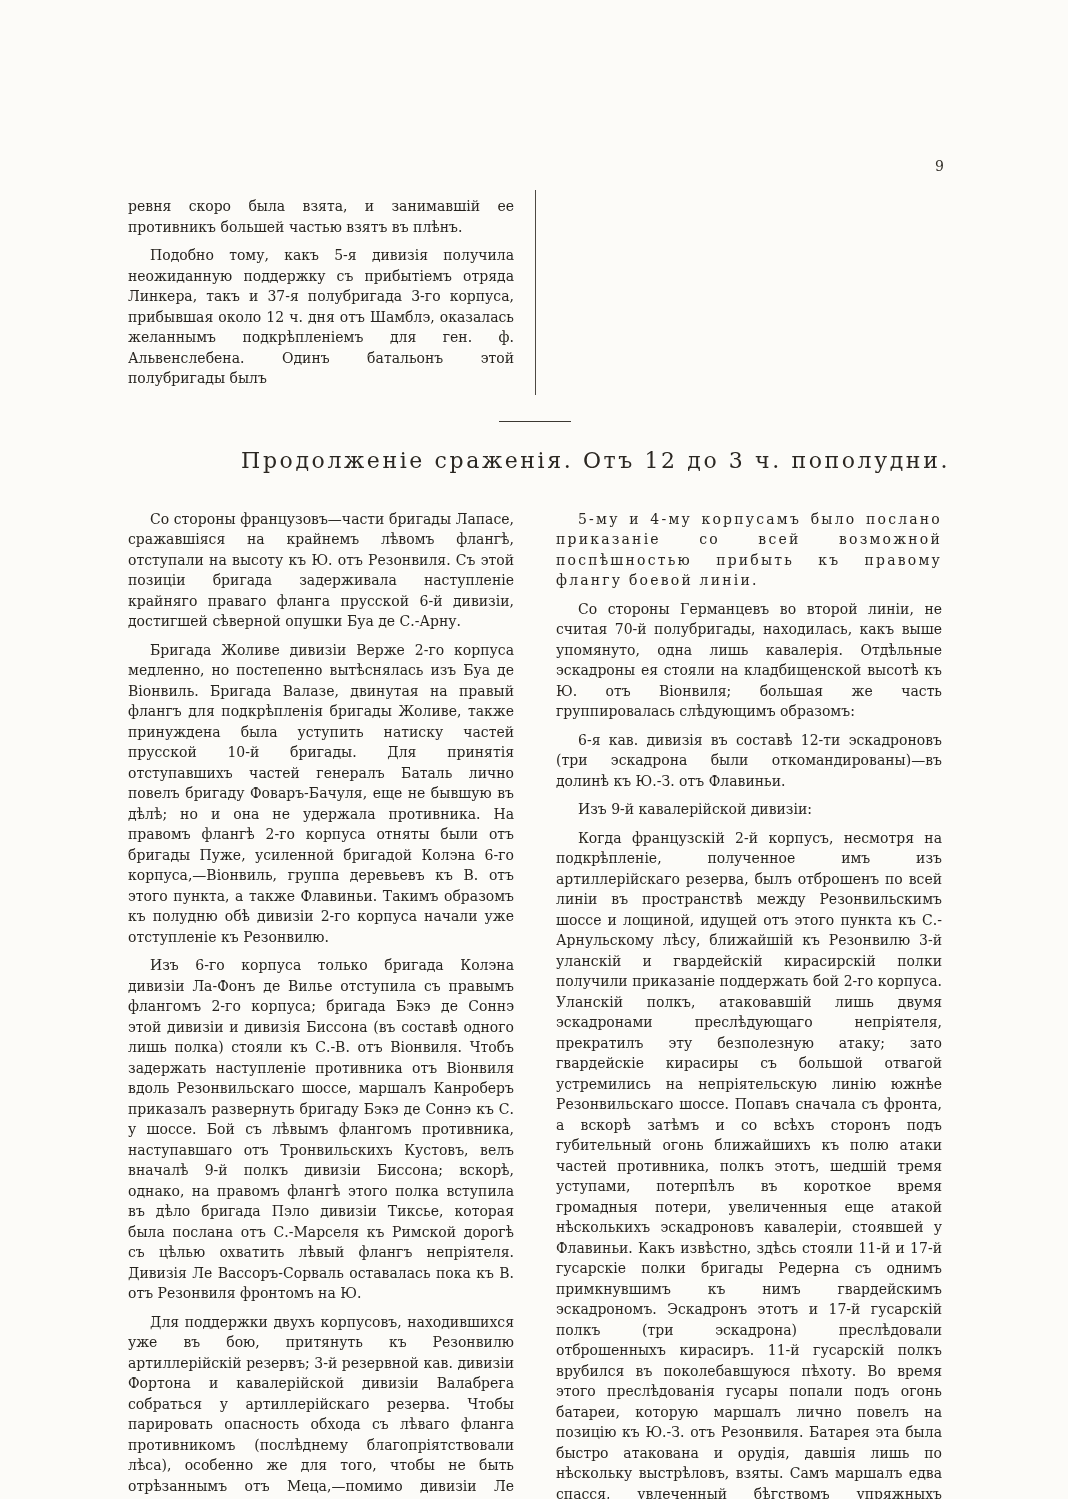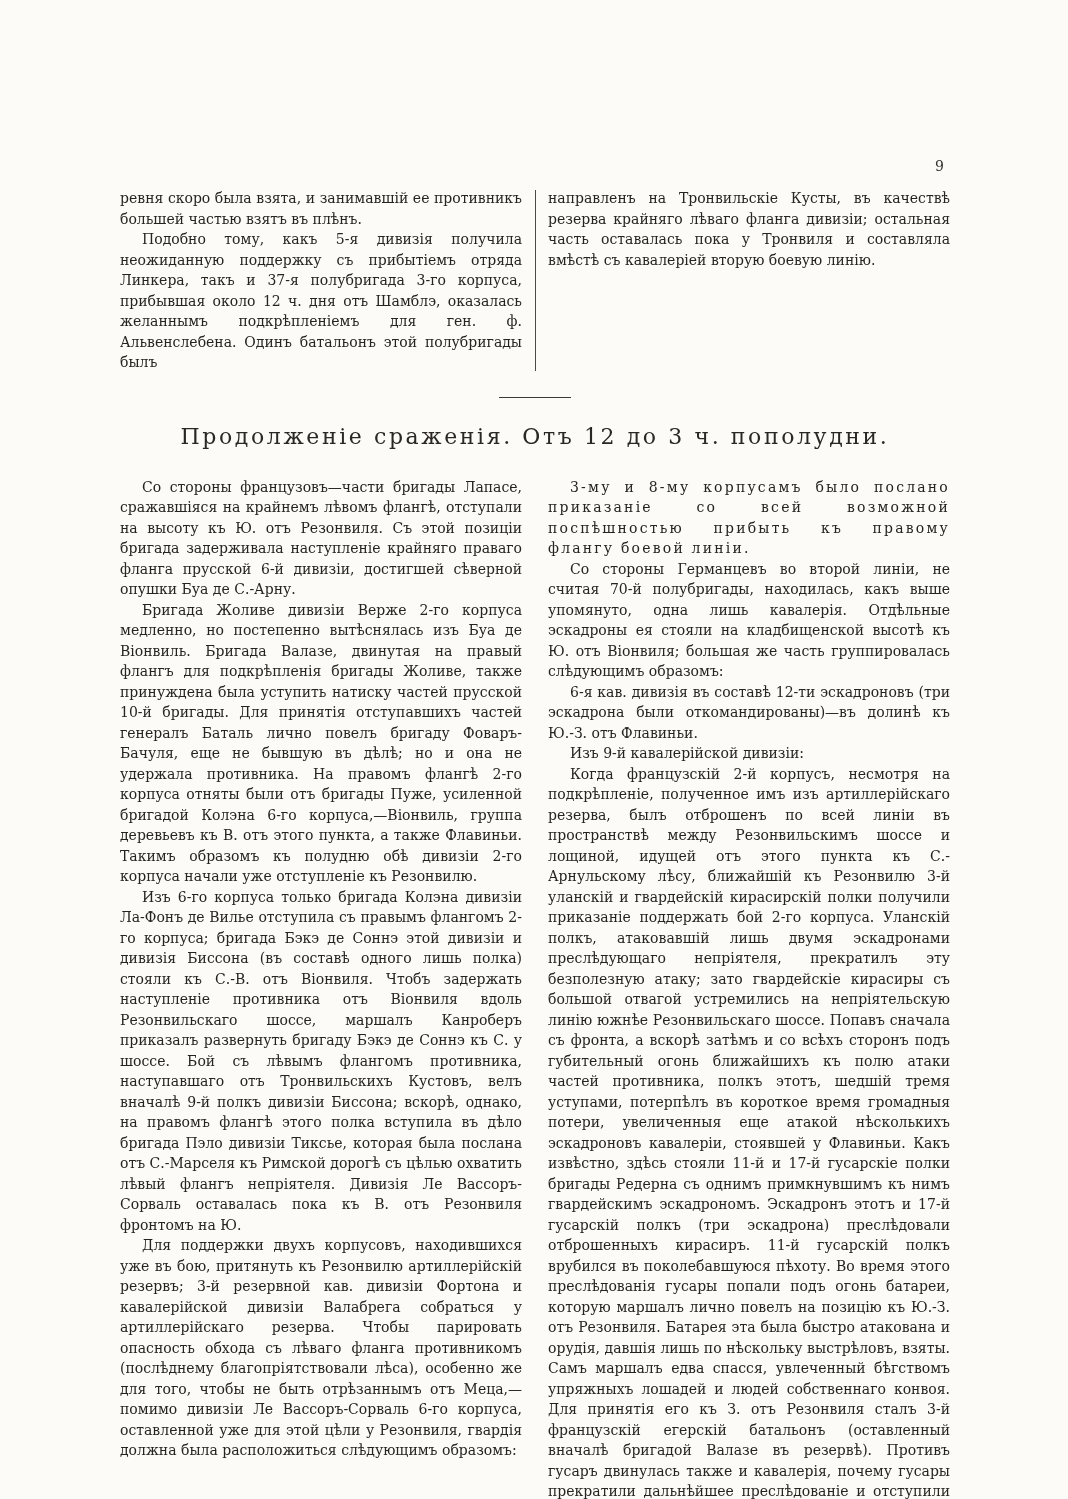--- a/index.html
+++ b/index.html
@@ -40,38 +40,38 @@
   .vrule {
     width: 1px;
     background: #4d4943;
     margin: 2px 12px 2px 13px;
   }
   .main-cols {
     margin-top: 28px;
   }
   .main-cols .col-left { margin-right: 26px; }
   .para {
-    margin: 0;
+    margin: 8px;
     font-size: 14px;
     line-height: 20.5px;
     text-align: justify;
     text-indent: 22px;
     hyphens: auto;
   }
   .noindent { text-indent: 0; }
   .spaced { letter-spacing: 2.2px; }
   .hrule {
     width: 72px;
     height: 1px;
     background: #3c3832;
     margin: 24px auto 0 auto;
   }
   .heading {
     margin: 26px 0 0 0;
-    text-align: center;
+    text-align: right;
     font-size: 22px;
     font-weight: normal;
     letter-spacing: 2.6px;
     color: #2b2722;
     white-space: nowrap;
   }
 </style>
 </head>
 <body>
 
@@ -81,38 +81,37 @@
 
   <div class="content">
 
     <div class="cols top-cols">
       <div class="col">
         <p class="para noindent">ревня скоро была взята, и занимавшій ее противникъ большей частью взятъ въ плѣнъ.</p>
         <p class="para">Подобно тому, какъ 5-я дивизія получила неожиданную поддержку съ прибытіемъ отряда Линкера, такъ и 37-я полубригада 3-го корпуса, прибывшая около 12 ч. дня отъ Шамблэ, оказалась желаннымъ подкрѣпленіемъ для ген. ф. Альвенслебена. Одинъ батальонъ этой полубригады былъ</p>
       </div>
       <div class="vrule"></div>
       <div class="col">
-        <p class="para noindent">направленъ на Тронвильскіе Кусты, въ качествѣ резерва крайняго лѣваго фланга дивизіи; остальная часть оставалась пока у Тронвиля и составляла вмѣстѣ съ кавалеріей вторую боевую линію.</p>
       </div>
     </div>
 
     <div class="hrule"></div>
 
     <h1 class="heading">Продолженіе сраженія. Отъ 12 до 3 ч. пополудни.</h1>
 
     <div class="cols main-cols">
       <div class="col col-left">
         <p class="para">Со стороны французовъ—части бригады Лапасе, сражавшіяся на крайнемъ лѣвомъ флангѣ, отступали на высоту къ Ю. отъ Резонвиля. Съ этой позиціи бригада задерживала наступленіе крайняго праваго фланга прусской 6-й дивизіи, достигшей сѣверной опушки Буа де С.-Арну.</p>
         <p class="para">Бригада Жоливе дивизіи Верже 2-го корпуса медленно, но постепенно вытѣснялась изъ Буа де Віонвиль. Бригада Валазе, двинутая на правый флангъ для подкрѣпленія бригады Жоливе, также принуждена была уступить натиску частей прусской 10-й бригады. Для принятія отступавшихъ частей генералъ Баталь лично повелъ бригаду Фоваръ-Бачуля, еще не бывшую въ дѣлѣ; но и она не удержала противника. На правомъ флангѣ 2-го корпуса отняты были отъ бригады Пуже, усиленной бригадой Колэна 6-го корпуса,—Віонвиль, группа деревьевъ къ В. отъ этого пункта, а также Флавиньи. Такимъ образомъ къ полудню обѣ дивизіи 2-го корпуса начали уже отступленіе къ Резонвилю.</p>
         <p class="para">Изъ 6-го корпуса только бригада Колэна дивизіи Ла-Фонъ де Вилье отступила съ правымъ флангомъ 2-го корпуса; бригада Бэкэ де Соннэ этой дивизіи и дивизія Биссона (въ составѣ одного лишь полка) стояли къ С.-В. отъ Віонвиля. Чтобъ задержать наступленіе противника отъ Віонвиля вдоль Резонвильскаго шоссе, маршалъ Канроберъ приказалъ развернуть бригаду Бэкэ де Соннэ къ С. у шоссе. Бой съ лѣвымъ флангомъ противника, наступавшаго отъ Тронвильскихъ Кустовъ, велъ вначалѣ 9-й полкъ дивизіи Биссона; вскорѣ, однако, на правомъ флангѣ этого полка вступила въ дѣло бригада Пэло дивизіи Тиксье, которая была послана отъ С.-Марселя къ Римской дорогѣ съ цѣлью охватить лѣвый флангъ непріятеля. Дивизія Ле Вассоръ-Сорваль оставалась пока къ В. отъ Резонвиля фронтомъ на Ю.</p>
         <p class="para">Для поддержки двухъ корпусовъ, находившихся уже въ бою, притянуть къ Резонвилю артиллерійскій резервъ; 3-й резервной кав. дивизіи Фортона и кавалерійской дивизіи Валабрега собраться у артиллерійскаго резерва. Чтобы парировать опасность обхода съ лѣваго фланга противникомъ (послѣднему благопріятствовали лѣса), особенно же для того, чтобы не быть отрѣзаннымъ отъ Меца,—помимо дивизіи Ле Вассоръ-Сорваль 6-го корпуса, оставленной уже для этой цѣли у Резонвиля, гвардія должна была расположиться слѣдующимъ образомъ:</p>
 
       </div>
       <div class="col">
-        <p class="para spaced">3-му и 8-му корпусамъ было послано приказаніе со всей возможной поспѣшностью прибыть къ правому флангу боевой линіи.</p>
+        <p class="para spaced">5-му и 4-му корпусамъ было послано приказаніе со всей возможной поспѣшностью прибыть къ правому флангу боевой линіи.</p>
         <p class="para">Со стороны Германцевъ во второй линіи, не считая 70-й полубригады, находилась, какъ выше упомянуто, одна лишь кавалерія. Отдѣльные эскадроны ея стояли на кладбищенской высотѣ къ Ю. отъ Віонвиля; большая же часть группировалась слѣдующимъ образомъ:</p>
         <p class="para">6-я кав. дивизія въ составѣ 12-ти эскадроновъ (три эскадрона были откомандированы)—въ долинѣ къ Ю.-З. отъ Флавиньи.</p>
         <p class="para">Изъ 9-й кавалерійской дивизіи:</p>
         <p class="para">Когда французскій 2-й корпусъ, несмотря на подкрѣпленіе, полученное имъ изъ артиллерійскаго резерва, былъ отброшенъ по всей линіи въ пространствѣ между Резонвильскимъ шоссе и лощиной, идущей отъ этого пункта къ С.-Арнульскому лѣсу, ближайшій къ Резонвилю 3-й уланскій и гвардейскій кирасирскій полки получили приказаніе поддержать бой 2-го корпуса. Уланскій полкъ, атаковавшій лишь двумя эскадронами преслѣдующаго непріятеля, прекратилъ эту безполезную атаку; зато гвардейскіе кирасиры съ большой отвагой устремились на непріятельскую линію южнѣе Резонвильскаго шоссе. Попавъ сначала съ фронта, а вскорѣ затѣмъ и со всѣхъ сторонъ подъ губительный огонь ближайшихъ къ полю атаки частей противника, полкъ этотъ, шедшій тремя уступами, потерпѣлъ въ короткое время громадныя потери, увеличенныя еще атакой нѣсколькихъ эскадроновъ кавалеріи, стоявшей у Флавиньи. Какъ извѣстно, здѣсь стояли 11-й и 17-й гусарскіе полки бригады Редерна съ однимъ примкнувшимъ къ нимъ гвардейскимъ эскадрономъ. Эскадронъ этотъ и 17-й гусарскій полкъ (три эскадрона) преслѣдовали отброшенныхъ кирасиръ. 11-й гусарскій полкъ врубился въ поколебавшуюся пѣхоту. Во время этого преслѣдованія гусары попали подъ огонь батареи, которую маршалъ лично повелъ на позицію къ Ю.-З. отъ Резонвиля. Батарея эта была быстро атакована и орудія, давшія лишь по нѣскольку выстрѣловъ, взяты. Самъ маршалъ едва спасся, увлеченный бѣгствомъ упряжныхъ лошадей и людей собственнаго конвоя. Для принятія его къ З. отъ Резонвиля сталъ 3-й французскій егерскій батальонъ (оставленный вначалѣ бригадой Валазе въ резервѣ). Противъ гусаръ двинулась также и кавалерія, почему гусары прекратили дальнѣйшее преслѣдованіе и отступили за Флавиньи.</p>
       </div>
     </div>
 
   </div>
 </div>
 

